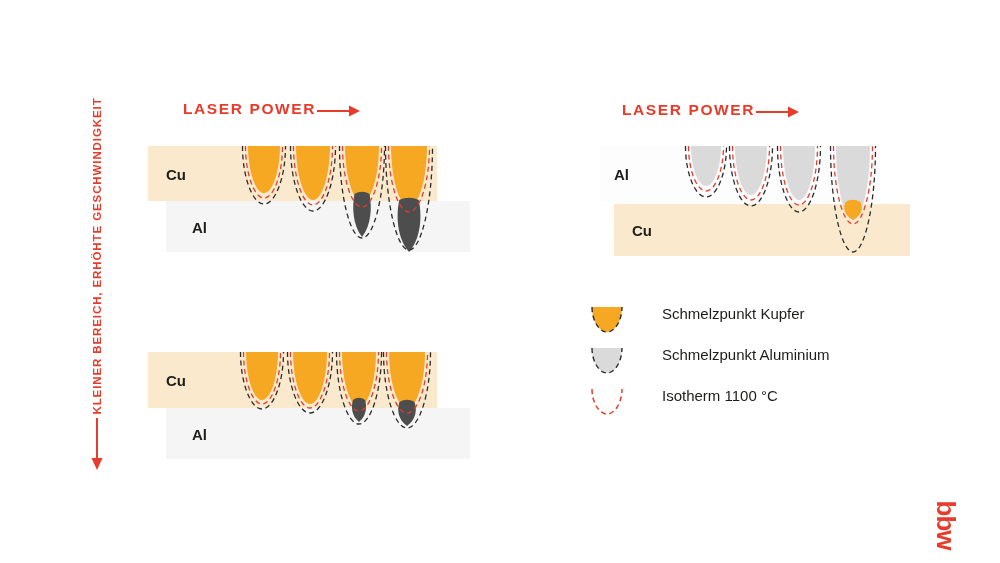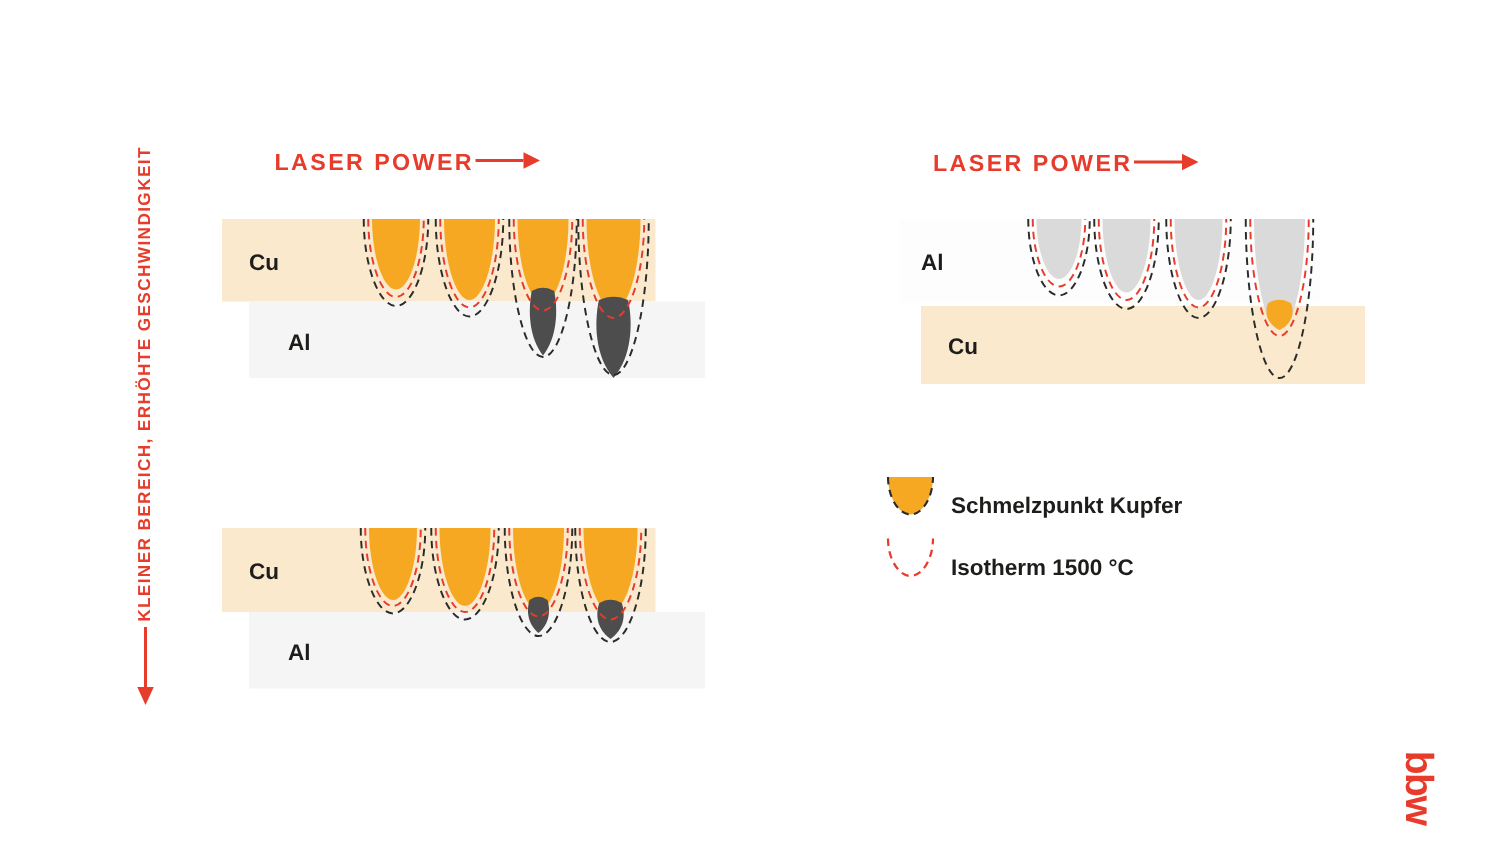--- a/index.html
+++ b/index.html
@@ -12,27 +12,27 @@
     font-family:"Liberation Sans",sans-serif;overflow:hidden;
   }
   .vlabel{
     position:absolute;left:97px;top:256px;
     transform:translate(-50%,-50%) rotate(-90deg);
     white-space:nowrap;color:var(--red);font-weight:bold;
     font-size:11.5px;letter-spacing:0.9px;
   }
   .varrow{position:absolute;left:90px;top:418px;}
   .header{
-    position:absolute;display:flex;align-items:flex-start;
+    position:absolute;display:flex;align-items:flex-end;
     color:var(--red);font-weight:bold;font-size:15.5px;letter-spacing:1.6px;
   }
   .header-left{left:183px;top:100px;}
   .header-right{left:622px;top:101px;}
   .legend{position:absolute;left:588px;top:305px;width:300px;}
-  .legend-row{display:flex;align-items:flex-end;gap:8px;height:41px;font-weight:bold;}
+  .legend-row{display:flex;align-items:flex-start;gap:36px;height:41px;}
   .legend-icon{width:38px;height:30px;display:inline-block;}
   .legend-label{font-size:15px;color:var(--ink);}
   .logo{
     position:absolute;left:922px;top:501px;width:48px;height:48px;
     color:var(--red);font-weight:bold;font-size:26px;letter-spacing:-1px;
     display:flex;align-items:center;justify-content:center;
     transform:rotate(90deg);
   }
   .panel-svg{position:absolute;}
 </style>
@@ -129,21 +129,28 @@
   <div class="legend">
     <div class="legend-row">
       <span class="legend-icon"><svg width="38" height="30">
             <path d="M 4 2 C 4 15.750000000000002 11.2 27 19 27 C 26.8 27 34 15.750000000000002 34 2 Z" fill="#F7A823"></path>
             <path d="M 4 2 C 4 15.750000000000002 11.2 27 19 27 C 26.8 27 34 15.750000000000002 34 2" fill="none" stroke="#2B2B2B" stroke-width="1.4" stroke-dasharray="5 3.5"></path>
           </svg></span>
       <span class="legend-label">Schmelzpunkt Kupfer</span>
     </div>
     <div class="legend-row">
       <span class="legend-icon"><svg width="38" height="30">
+            <path d="M 4 2 C 4 15.750000000000002 11.2 27 19 27 C 26.8 27 34 15.750000000000002 34 2 Z" fill="#DADADA"></path>
+            <path d="M 4 2 C 4 15.750000000000002 11.2 27 19 27 C 26.8 27 34 15.750000000000002 34 2" fill="none" stroke="#2B2B2B" stroke-width="1.4" stroke-dasharray="5 3.5"></path>
+          </svg></span>
+      <span class="legend-label">Schmelzpunkt Aluminium</span>
+    </div>
+    <div class="legend-row">
+      <span class="legend-icon"><svg width="38" height="30">
             <path d="M 4 2 C 4 15.750000000000002 11.2 27 19 27 C 26.8 27 34 15.750000000000002 34 2" fill="none" stroke="#E73B2B" stroke-width="1.5" stroke-dasharray="5 3.5"></path>
           </svg></span>
-      <span class="legend-label">Isotherm 1500 °C</span>
+      <span class="legend-label">Isotherm 1100 °C</span>
     </div>
   </div>
 
   <div class="logo">bbw</div>
 
 </div>
 
 </body></html>

